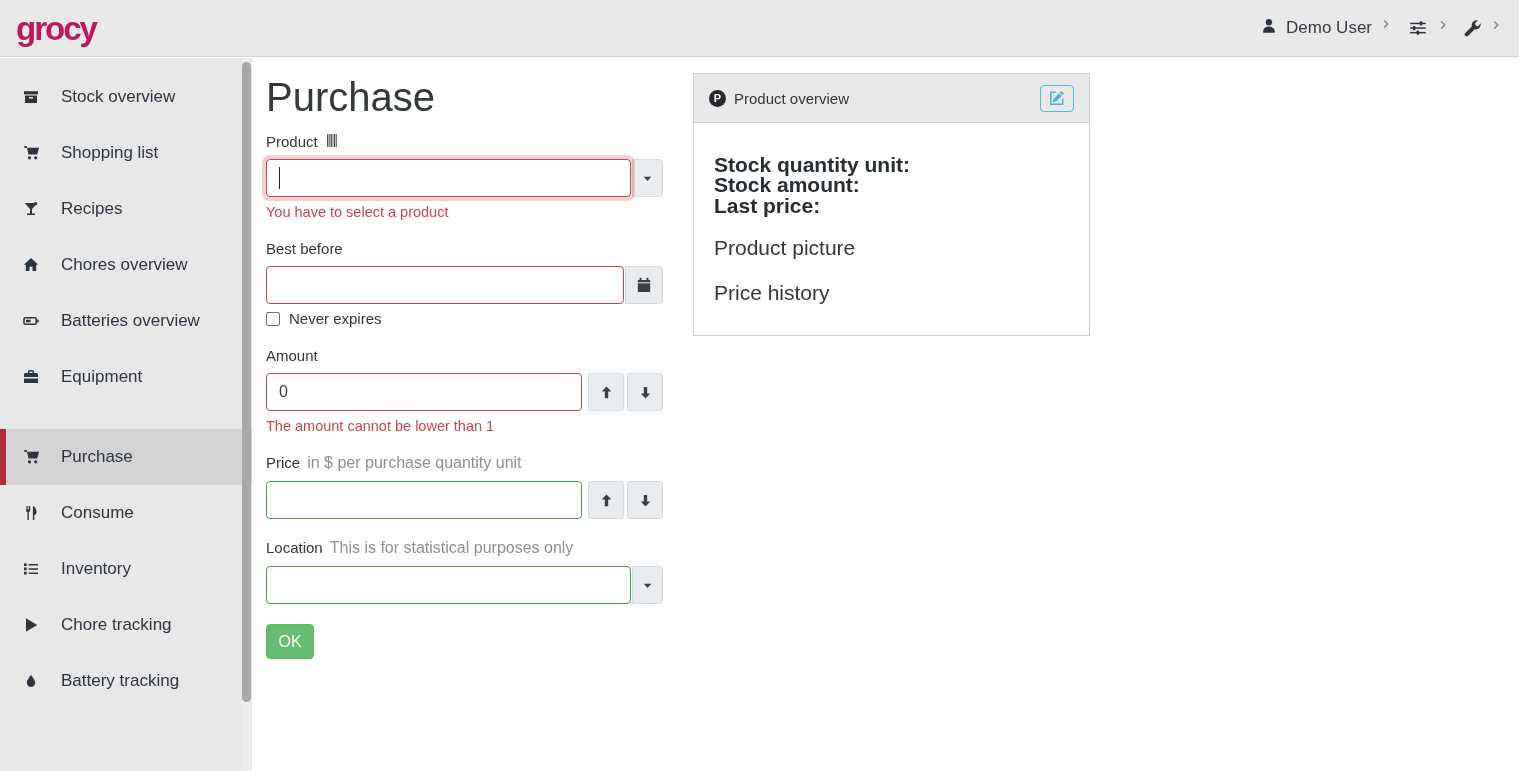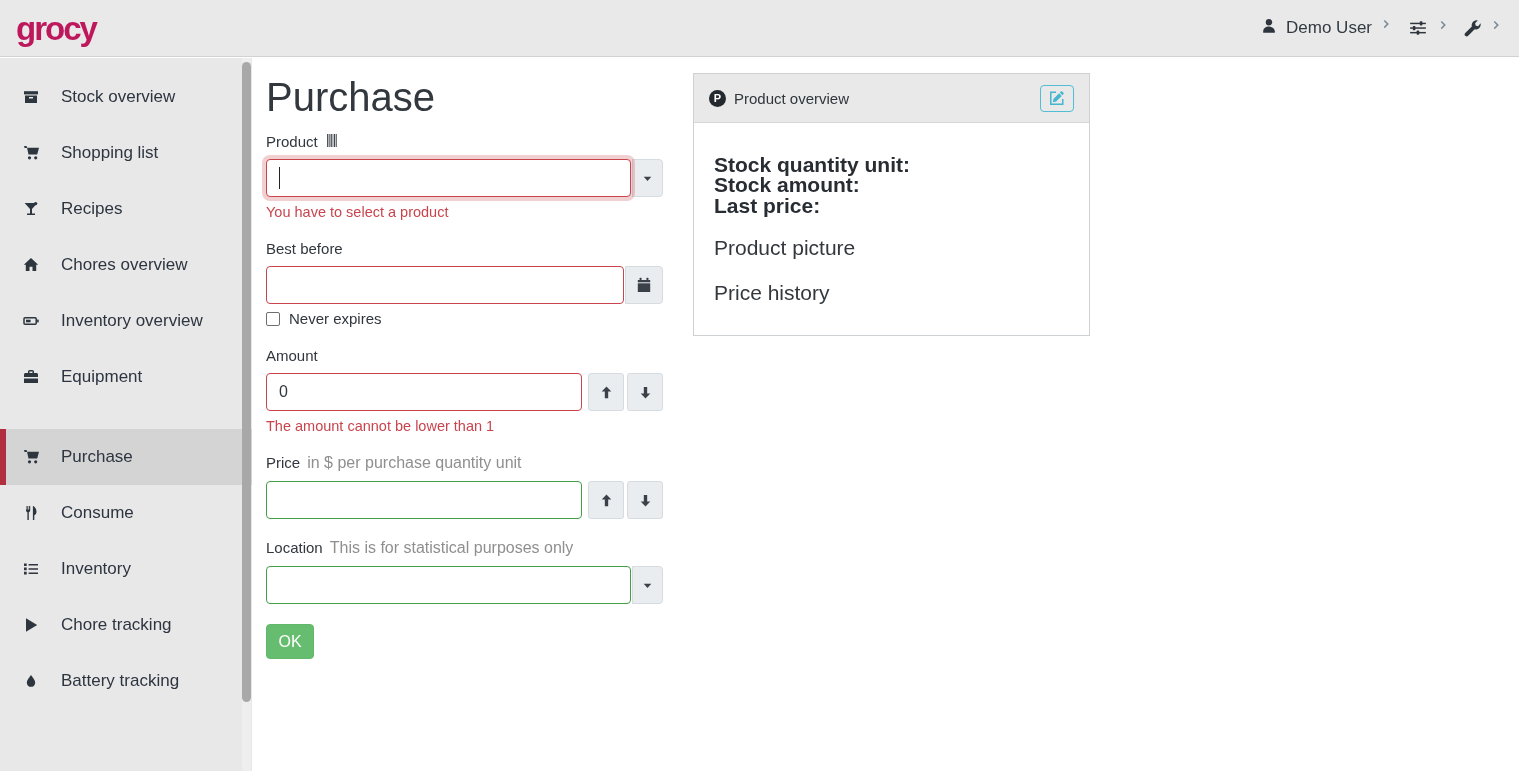--- a/index.html
+++ b/index.html
@@ -168,21 +168,21 @@
       <span>Chores overview</span>
     </a>
     <a class="side-item">
       <span class="icon">
         <svg width="20" height="16" viewBox="0 0 16 16" fill="currentColor">
             <rect x="1" y="4.8" width="12.2" height="6.4" rx="1" fill="none" stroke="currentColor" stroke-width="1.5"></rect>
             <rect x="3" y="6.7" width="4.6" height="2.6"></rect>
             <rect x="14.1" y="6.6" width="1.6" height="2.8"></rect>
           </svg>
       </span>
-      <span>Inventory overview</span>
+      <span>Batteries overview</span>
     </a>
     <a class="side-item">
       <span class="icon">
         <svg width="18" height="16" viewBox="0 0 16 16" fill="currentColor">
             <path fill-rule="evenodd" d="M5 4V2.7C5 1.8 5.8 1 6.7 1h2.6c.9 0 1.7.8 1.7 1.7V4h2.4c.9 0 1.6.7 1.6 1.6V14H1V5.6C1 4.7 1.7 4 2.6 4H5zm1.5-1.5V4h3V2.5zM1 8h14v1.5H1z"></path>
           </svg>
       </span>
       <span>Equipment</span>
     </a>
 

